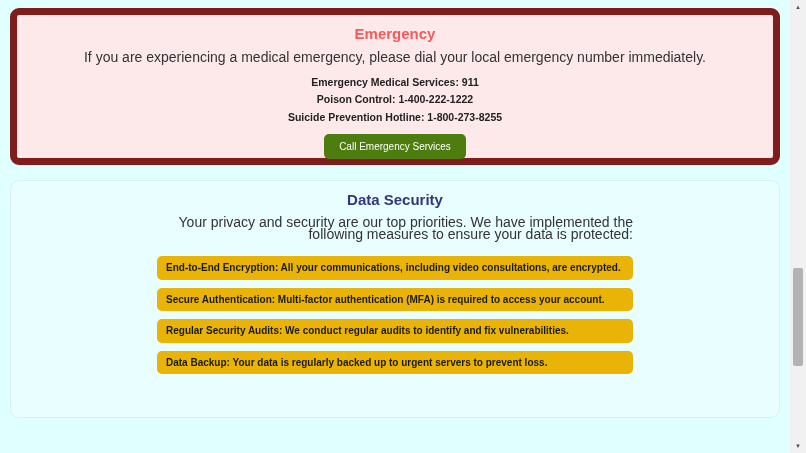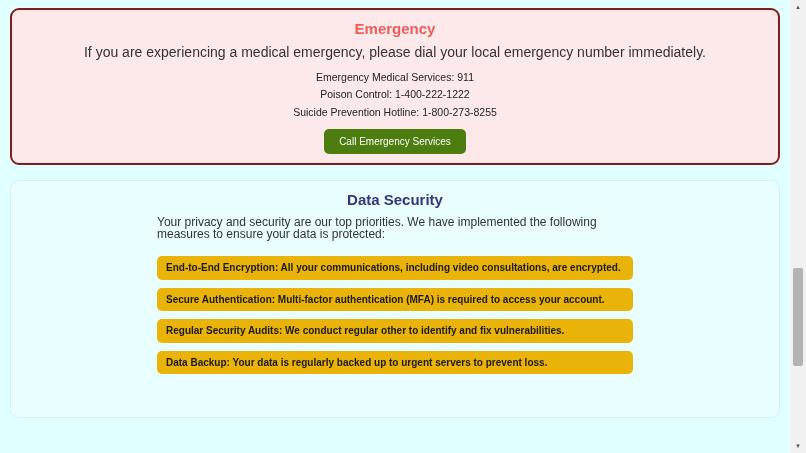--- a/index.html
+++ b/index.html
@@ -18,21 +18,21 @@
     height: 453px;
   }
   .card {
     margin: 0 10px;
     border-radius: 9px;
     box-sizing: border-box;
   }
   .card.emergency {
     margin-top: 8px;
     background: #fde9e9;
-    border: 2px solid #7f1d1d;
+    border: 7px solid #7f1d1d;
     height: 157px;
     padding-top: 9px;
     text-align: center;
   }
   .card.security {
     margin-top: 15px;
     background: #e9feff;
     border: 1px solid #d8f2f2;
     height: 238px;
     padding-top: 9px;
@@ -47,21 +47,21 @@
   .security h2 { color: #33357d; }
   .em-desc {
     margin-top: 9px;
     font-size: 14px;
     line-height: 11.5px;
     color: #333;
   }
   .contacts { margin-top: 13px; }
   .contact-line {
     font-size: 10.5px;
-    font-weight: normal;
+    font-weight: bold;
     color: #222;
     margin-bottom: 7px;
     line-height: 10.5px;
   }
   .call-btn {
     display: inline-block;
     margin-top: 5px;
     background: #4d7c0f;
     color: #ffffff;
     border: none;
@@ -71,23 +71,24 @@
     padding: 7px 15px;
     cursor: pointer;
   }
   .sec-content {
     width: 476px;
     margin: 0 auto;
     text-align: left;
   }
   .sec-desc {
     margin-top: 8px;
-    font-size: 12px;
+    font-size: 14px;
     line-height: 11.5px;
     color: #333;
+    text-align: right;
   }
   ul.measures {
     list-style: none;
     margin: 16px 0 0 0;
     padding: 0;
   }
   ul.measures li {
     background: #eab308;
     border-radius: 5px;
     padding: 6px 9px;
@@ -147,21 +148,21 @@
     <button class="call-btn">Call Emergency Services</button>
   </section>
 
   <section class="card security">
     <h2>Data Security</h2>
     <div class="sec-content">
       <div class="sec-desc">Your privacy and security are our top priorities. We have implemented the following measures to ensure your data is protected:</div>
       <ul class="measures">
         <li>End-to-End Encryption: All your communications, including video consultations, are encrypted.</li>
         <li>Secure Authentication: Multi-factor authentication (MFA) is required to access your account.</li>
-        <li>Regular Security Audits: We conduct regular other to identify and fix vulnerabilities.</li>
+        <li>Regular Security Audits: We conduct regular audits to identify and fix vulnerabilities.</li>
         <li>Data Backup: Your data is regularly backed up to urgent servers to prevent loss.</li>
       </ul>
     </div>
   </section>
 
 </div>
 
 <div class="scrollbar">
   <div class="scroll-arrow up">▲</div>
   <div class="scroll-thumb"></div>

